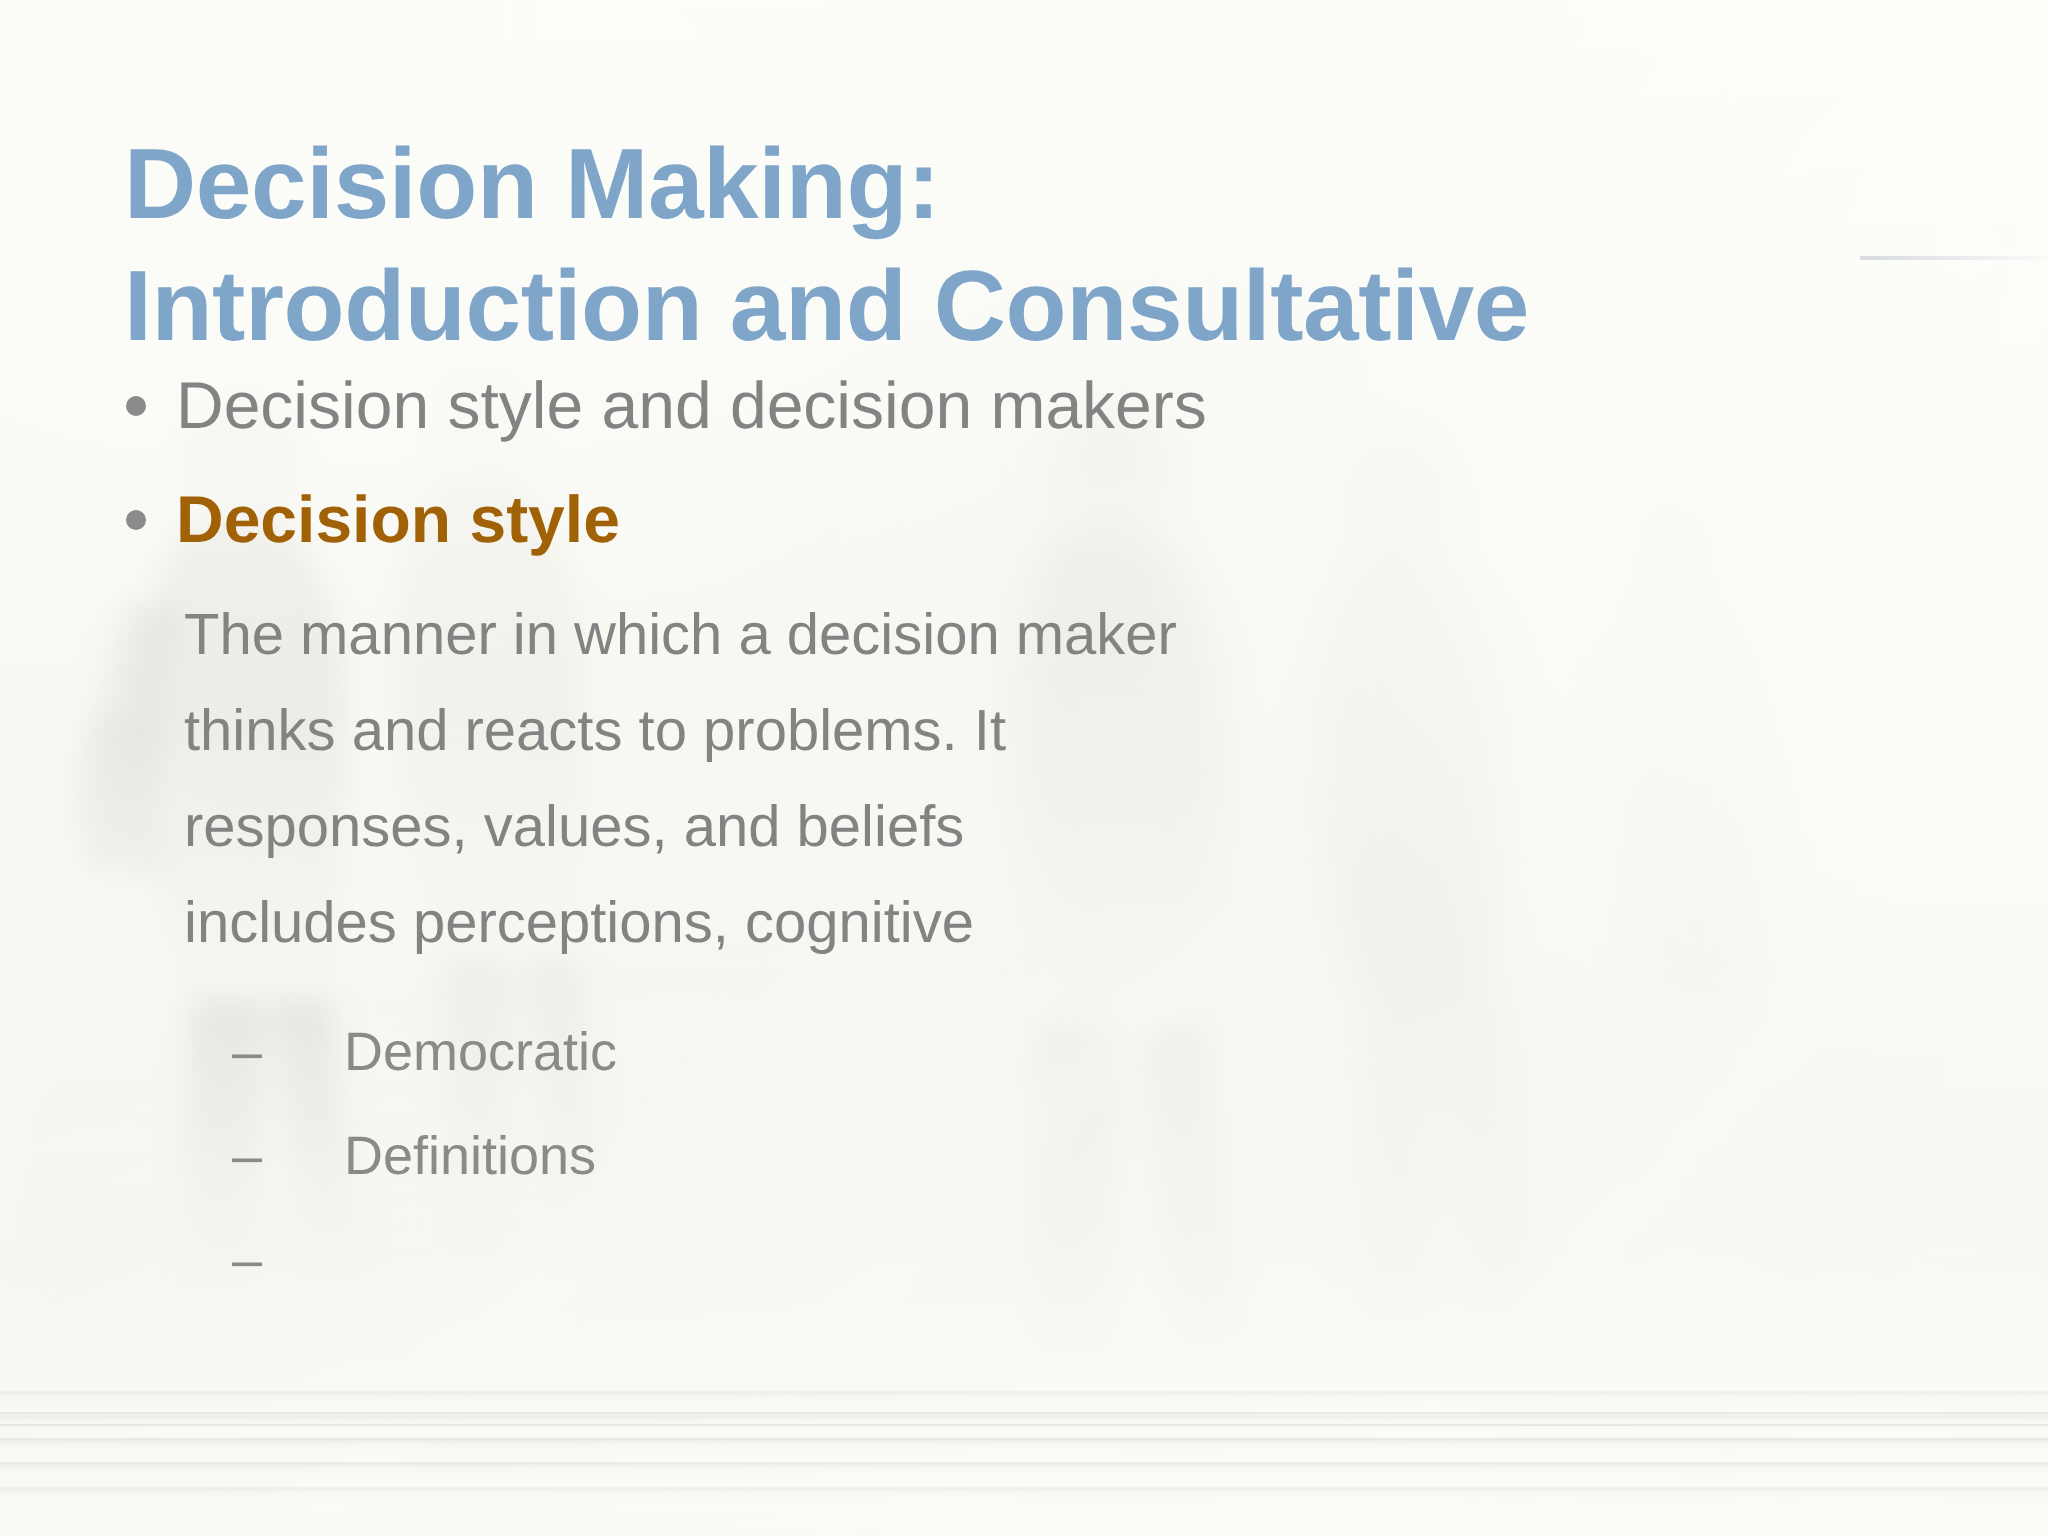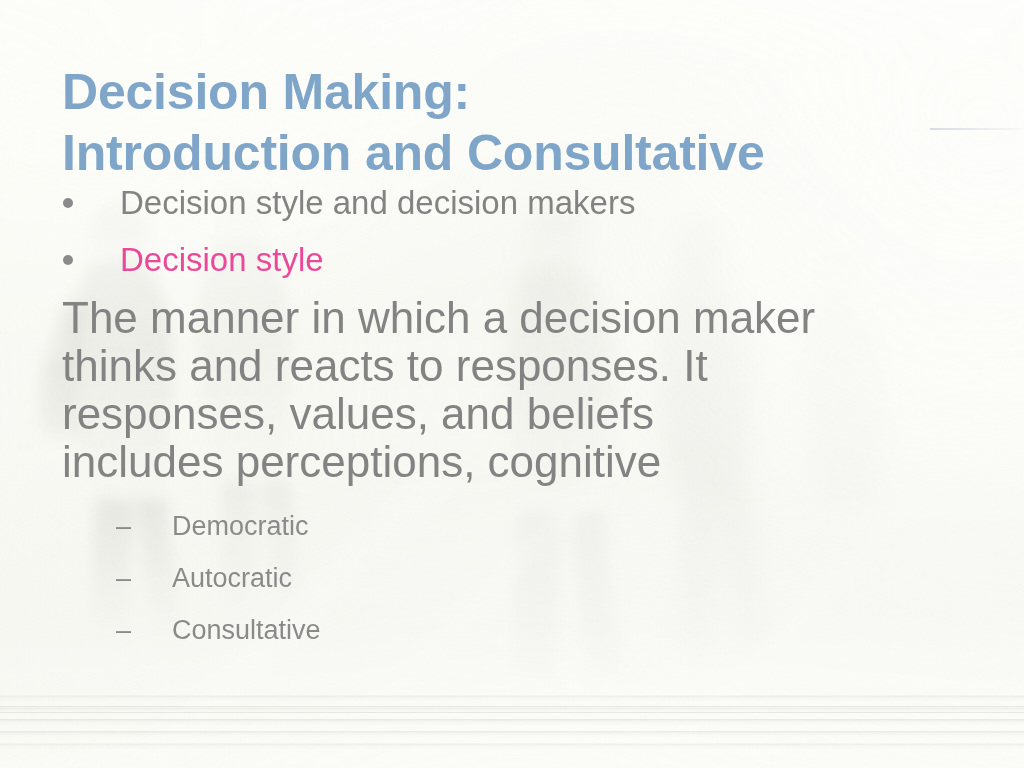--- a/index.html
+++ b/index.html
@@ -145,45 +145,45 @@
     position: absolute;
     left: 0;
     top: 174px;
     width: 1024px;
   }
 
   
   .bullet-l1 {
     position: relative;
     margin: 0 0 0 0;
-    padding: 0 0 0 120px;
+    padding: 0 0 0 88px;
     color: #838383;
     font-size: 33px;
     line-height: 57px;
     height: 57px;
     white-space: nowrap;
   }
-  .bullet-l1.bold { font-weight: normal; color: #ec4899; }
+  .bullet-l1.bold { font-weight: bold; color: #a16207; }
 
   .bullet-dot {
     position: absolute;
     left: 63px;
     top: 24px;
     width: 10px;
     height: 10px;
     border-radius: 50%;
     background: #8b8b8b;
   }
 
   
   .para {
-    padding-left: 62px;
+    padding-left: 92px;
     padding-right: 100px;
     color: #838383;
-    font-size: 44px;
+    font-size: 29px;
     line-height: 48px;
     margin-top: 6px;
   }
   .para .pl {
     display: block;
     white-space: nowrap;
   }
 
   
   .sub-list {
@@ -321,39 +321,38 @@
         <span>Decision style and decision makers</span>
       </div>
 
       <div class="bullet-l1 bold">
         <span class="bullet-dot"></span>
         <span>Decision style</span>
       </div>
 
       <div class="para">
         <span class="pl">The manner in which a decision maker</span>
-        <span class="pl">thinks and reacts to responses. It</span>
+        <span class="pl">thinks and reacts to problems. It</span>
         <span class="pl">responses, values, and beliefs</span>
         <span class="pl">includes perceptions, cognitive</span>
       </div>
 
       <div class="sub-list">
 
         <div class="bullet-l2">
           <span class="dash-mark">–</span>
           <span>Democratic</span>
         </div>
 
         <div class="bullet-l2">
           <span class="dash-mark">–</span>
-          <span>Autocratic</span>
+          <span>Definitions</span>
         </div>
 
         <div class="bullet-l2">
           <span class="dash-mark">–</span>
-          <span>Consultative</span>
         </div>
 
       </div>
 
     </div>
   </div>
 </div>
 
 </body></html>

